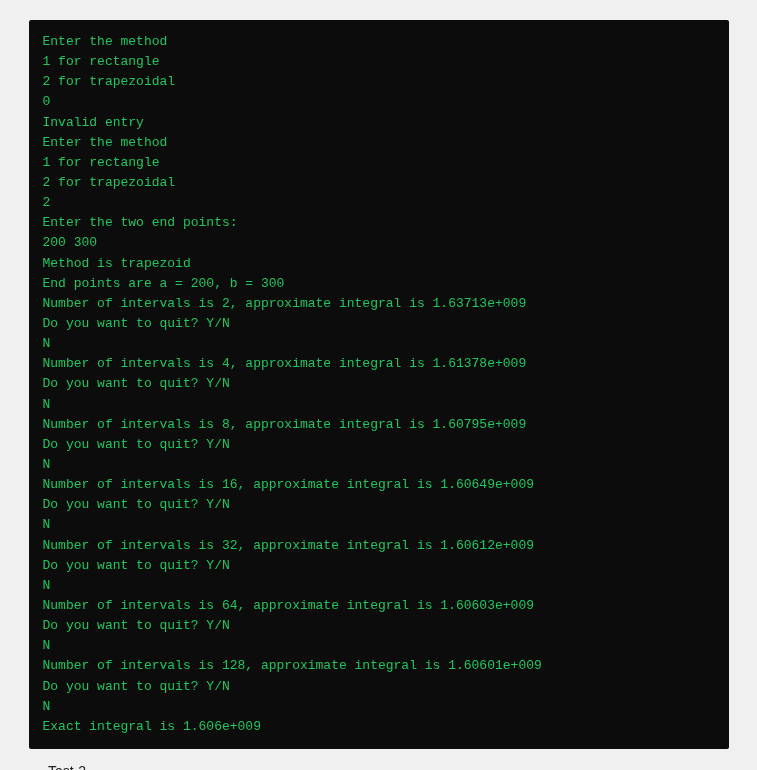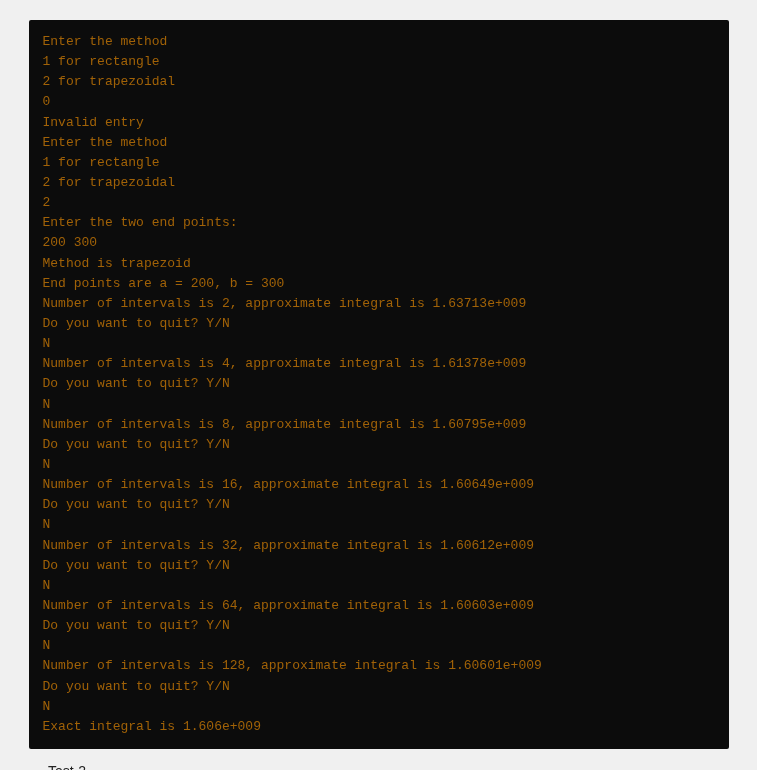--- a/index.html
+++ b/index.html
@@ -22,21 +22,21 @@
     .terminal-container {
       background-color: #0c0c0c;
       width: 700px;
       padding: 12px 14px;
       border-radius: 2px;
     }
 
     .terminal-text {
       font-family: 'Courier New', Courier, monospace;
       font-size: 13px;
-      color: #a16207;
+      color: #22c55e;
       line-height: 1.55;
       white-space: pre;
     }
 
     .caption {
       margin-top: 14px;
       font-size: 14px;
       color: #222;
       align-self: flex-start;
       margin-left: 28px;

